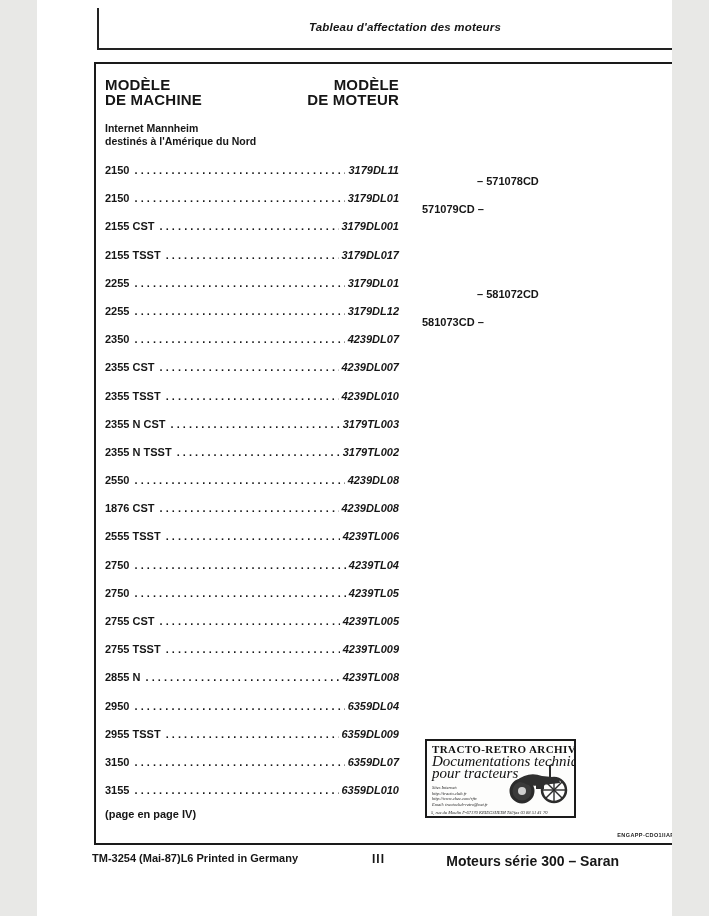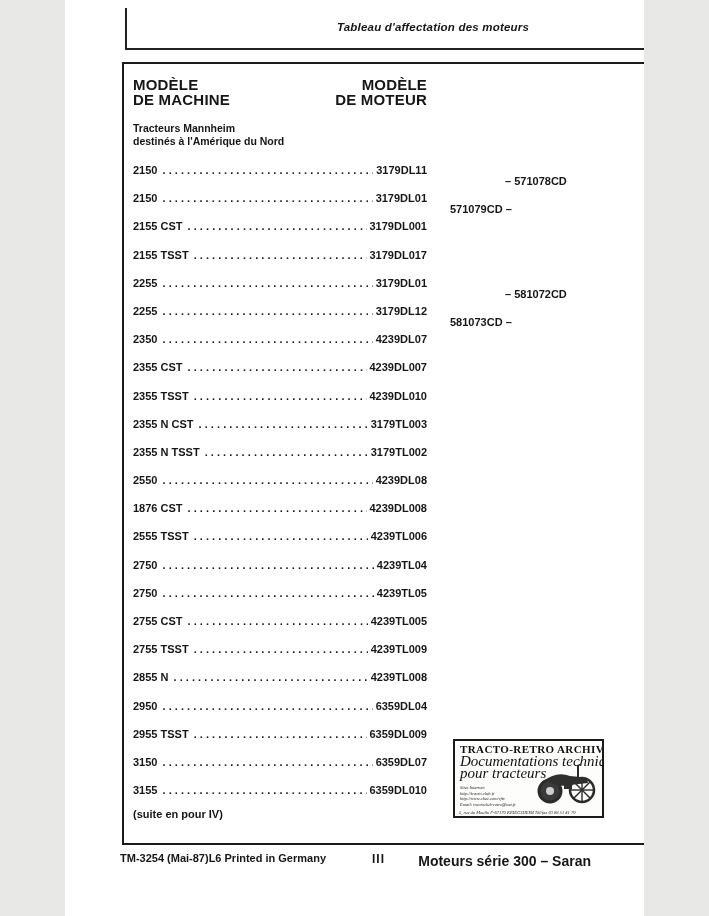--- a/index.html
+++ b/index.html
@@ -1,18 +1,18 @@
 <!DOCTYPE html>
 <html><head>
 <meta charset="utf-8">
 <style>
   html,body{margin:0;padding:0;background:#e8e8e6;}
   .page{
     position:relative;
-    width:579px;height:916px;
+    width:635px;height:916px;
     background:#ffffff;
     font-family:"Liberation Sans","DejaVu Sans",sans-serif;
     color:#161616;
     overflow:hidden;
     margin:0 auto;
   }
   
   .header-band{
     position:absolute;left:60px;top:8px;width:616px;height:42px;
     border-left:2px solid #222;border-right:2px solid #222;border-bottom:2px solid #222;
@@ -41,21 +41,21 @@
   .row{position:relative;height:28.2px;}
   .row-left{
     display:flex;align-items:baseline;width:294px;
     font-size:11px;font-weight:bold;
   }
   .model{white-space:nowrap;}
   .dots{
     flex:1 1 auto;min-width:0;overflow:hidden;white-space:nowrap;
     letter-spacing:3.1px;margin:0 3px 0 5px;font-size:11px;font-weight:bold;
   }
-  .engine{white-space:nowrap;}
+  .engine{white-space:nowrap;font-style:italic;}
   .serial{
     position:absolute;left:317px;top:11px;
     font-size:11px;font-weight:bold;white-space:nowrap;
   }
   .serial.range-end{padding-left:55px;}
   .continuation{
     position:absolute;left:9px;top:744px;
     font-size:11px;font-weight:bold;
   }
   .doc-code{
@@ -109,21 +109,21 @@
       <div>DE MACHINE</div>
     </div>
 
     <div class="col-head col-head-engine">
       <div>MODÈLE</div>
       <div>DE MOTEUR</div>
     </div>
 
 
     <div class="section-label">
-      <div>Tracteurs Mannheim</div>
+      <div>Internet Mannheim</div>
       <div>destinés à l'Amérique du Nord</div>
     </div>
 
     <div class="rows">
   <div class="row">
     <div class="row-left">
       <span class="model">2150</span>
       <span class="dots">..........................................................................................</span>
       <span class="engine">3179DL11</span>
     </div>
@@ -322,21 +322,21 @@
   <div class="row">
     <div class="row-left">
       <span class="model">3155</span>
       <span class="dots">..........................................................................................</span>
       <span class="engine">6359DL010</span>
     </div>
     <span class="serial"></span>
   </div>
 </div>
 
-    <div class="continuation">(suite en pour IV)</div>
+    <div class="continuation">(page en page IV)</div>
 
     <div class="stamp">
       <div class="stamp-title">TRACTO-RETRO ARCHIVES</div>
       <div class="stamp-line">Documentations techniques</div>
       <div class="stamp-line">pour tracteurs</div>
       <div class="stamp-contacts">
           <div>Sites Internet:</div>
           <div>http://tracto.club.fr</div>
           <div>http://www.chez.com/rftv</div>
           <div>Email: tractoclub-retro@net.fr</div>

